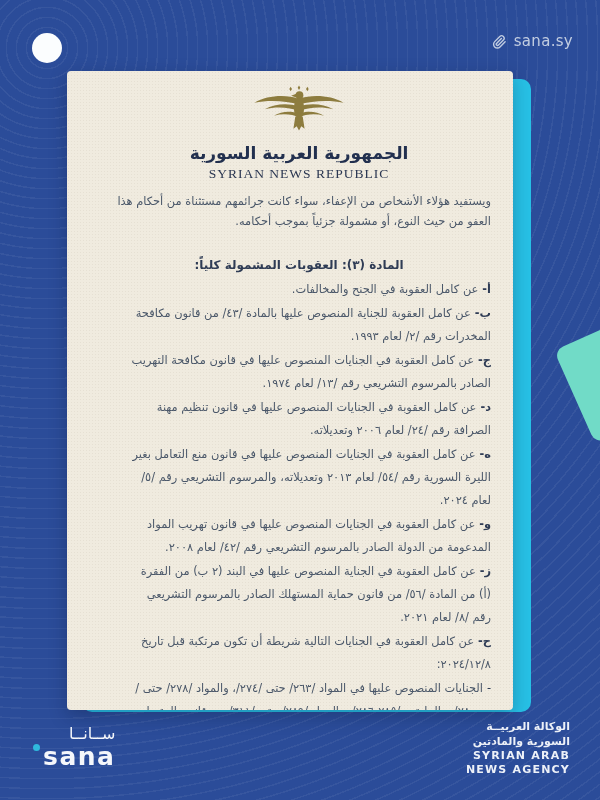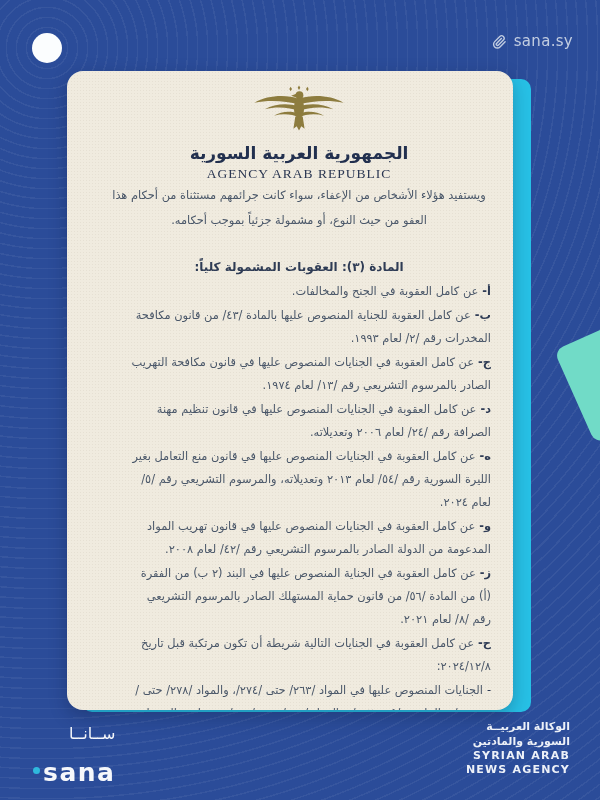--- a/index.html
+++ b/index.html
@@ -32,21 +32,21 @@
   .cyan-layer {
     position: absolute; left: 82px; top: 79px; width: 449px; height: 633px;
     background: #27c1e6; border-radius: 10px;
   }
 
   .paper {
     position: absolute; left: 67px; top: 71px; width: 446px; height: 639px;
     background-color: #f0ebdf;
     background-image: radial-gradient(rgba(170,158,134,0.14) 0.5px, rgba(0,0,0,0) 0.5px);
     background-size: 3px 3px;
-    border-radius: 16px;
+    border-radius: 4px;
     box-shadow: 0 6px 18px rgba(10,20,50,0.28);
     display: flex; flex-direction: column;
     padding: 12px 22px 16px 40px;
     overflow: hidden;
   }
 
   .emblem { text-align: center; margin-top: 2px; }
   .emblem svg { display: inline-block; }
 
   .title-ar {
@@ -54,38 +54,38 @@
     line-height: 21px; color: #22304f; margin-top: 2px;
   }
   .title-en {
     text-align: center; font-family: "Liberation Serif", serif; font-size: 13.5px;
     line-height: 17px; letter-spacing: 1px; color: #2b3752; margin-top: 1px;
   }
 
   .doc-body { direction: rtl; text-align: right; }
 
   .intro {
-    margin-top: 1px; font-size: 11.4px; line-height: 25px; color: #4a5769; text-align: center;
+    margin-top: 9px; font-size: 11.4px; line-height: 20px; color: #4a5769;
   }
 
   .section-heading {
     margin-top: 23px; font-size: 12px; line-height: 23px; font-weight: 700; color: #2f3c55; text-align: center;
   }
 
   .items { margin-top: 1px; margin-left: 20px; }
   .item { font-size: 11.4px; line-height: 23px; color: #4a5769; margin-bottom: 1px; }
   .item .marker { font-weight: 700; color: #2f3c55; margin-inline-end: 4px; }
   .item.sub { padding-right: 15px; text-indent: -15px; }
   .item.sub .marker { font-weight: 400; }
 
   .sana-logo { position: absolute; left: 33px; top: 724px; color: #f5f7fb; }
   .sana-logo-ar {
     direction: rtl; font-weight: 400; font-size: 16px; line-height: 20px; letter-spacing: 1px;
   }
-  .sana-logo-latin-row { position: relative; display: flex; align-items: center; margin-top: 16px; }
+  .sana-logo-latin-row { position: relative; display: flex; align-items: flex-start; }
   .sana-logo-dot {
     width: 7px; height: 7px; border-radius: 50%; background: #2fb9dd;
     margin-right: 3px; margin-bottom: 5px;
   }
   .sana-logo-latin {
     font-weight: 700; font-size: 25px; line-height: 26px; letter-spacing: 1.5px;
     text-transform: lowercase;
   }
 
   .agency { position: absolute; right: 30px; top: 719px; text-align: right; color: #edf1f8; }
@@ -124,21 +124,21 @@
         <path d="M48 12 h5 v7 h-5 Z"></path>
         <path d="M50 15 C36 10 16 11 2 19 C18 16 36 17 50 21 C64 17 82 16 98 19 C84 11 64 10 50 15 Z"></path>
         <path d="M50 23 C38 19 24 20 13 26 C26 23 40 24 50 28 C60 24 74 23 87 26 C76 20 62 19 50 23 Z"></path>
         <path d="M50 31 C41 27.5 31 28.5 23 33 C33 30.5 43 31.5 50 35 C57 31.5 67 30.5 77 33 C69 28.5 59 27.5 50 31 Z"></path>
         <ellipse cx="50" cy="25" rx="5.5" ry="11"></ellipse>
         <path d="M46 34 L44 47 L47.5 44.5 L50 49 L52.5 44.5 L56 47 L54 34 Z"></path>
       </svg>
     </div>
 
     <div class="title-ar">الجمهورية العربية السورية</div>
-    <div class="title-en">AGENCY ARAB REPUBLIC</div>
+    <div class="title-en">SYRIAN NEWS REPUBLIC</div>
 
     <div class="doc-body">
       <p class="intro">ويستفيد هؤلاء الأشخاص من الإعفاء، سواء كانت جرائمهم مستثناة من أحكام هذا العفو من حيث النوع، أو مشمولة جزئياً بموجب أحكامه.</p>
       <p class="section-heading">المادة (٣): العقوبات المشمولة كلياً:</p>
 
       <div class="items">
         <div class="item">
           <span class="marker">أ-</span><span>عن كامل العقوبة في الجنح والمخالفات.</span>
         </div>
         <div class="item">

